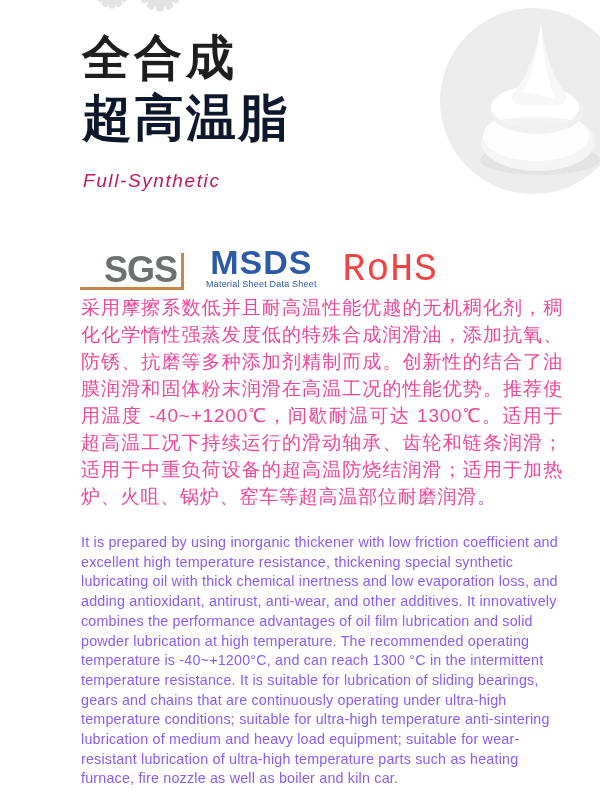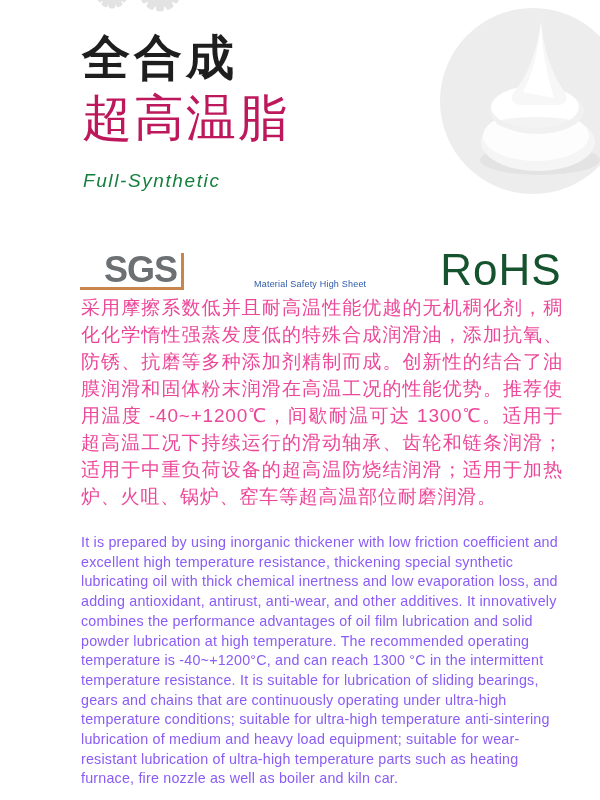--- a/index.html
+++ b/index.html
@@ -11,40 +11,40 @@
   
   .gears { position:absolute; left:68px; top:0; width:110px; height:34px; }
 
   
   .hero { position:absolute; left:420px; top:8px; width:186px; height:186px; }
 
   
   .title-block { position:absolute; left:62px; top:28px; margin:0; }
   .title-cn-1 { display:block; font-size:48px; line-height:60px; font-weight:600;
                 color:#1e1e1e; letter-spacing:4px; }
-  .title-cn-2 { display:block; font-size:50px; line-height:60px; font-weight:400;
-                color:#be185d; letter-spacing:2px; }
+  .title-cn-2 { display:block; font-size:50px; line-height:60px; font-weight:700;
+                color:#0f172a; letter-spacing:2px; }
 
   .subtitle { position:absolute; left:63px; top:165px; font-size:19px; line-height:31px;
-              font-style:italic; color:#15803d; letter-spacing:1.6px; }
+              font-style:italic; color:#be185d; letter-spacing:1.6px; }
 
   
   .certs { position:absolute; left:60px; top:240px; height:50px;
-           display:flex; align-items:flex-end;gap:48px; }
+           display:flex; align-items:flex-end; }
   .cert-sgs { border-bottom:3px solid #c8854d; border-right:3px solid #c8854d;
               padding:0 4px 0 24px; }
   .sgs-text { font-size:36px; font-weight:700; color:#6c7073; line-height:34px;
               letter-spacing:-1px; display:block; }
   .cert-msds { margin-left:22px; text-align:center; padding-bottom:1px; }
   .msds-main { font-size:34px; font-weight:800; color:#2d5aa5; line-height:30px;
                letter-spacing:1px; }
   .msds-sub  { font-size:9px; color:#2d5aa5; letter-spacing:0.2px; margin-top:2px;
                white-space:nowrap; }
-  .cert-rohs { margin-left:26px; font-family:Liberation Sans, sans-serif; font-size:44px;
-               color:#14532d; line-height:36px; padding-bottom:2px; letter-spacing:1px; }
+  .cert-rohs { margin-left:26px; font-family:Liberation Mono, monospace; font-size:38px;
+               color:#ef4444; line-height:36px; padding-bottom:2px; letter-spacing:1px; }
 
   
   .desc-cn { position:absolute; left:61px; top:294px; width:482px; margin:0;
              font-size:19px; line-height:27px; color:#ec4899; text-align:justify;
              letter-spacing:0.8px; }
   .desc-en { position:absolute; left:61px; top:533px; width:492px; margin:0;
              font-size:14.3px; line-height:19.7px; color:#8b5cf6; letter-spacing:0.2px; }
 </style>
 </head>
 <body>
@@ -114,21 +114,22 @@
 
   <div class="subtitle">
     <div>Full-Synthetic</div>
   </div>
 
   <div class="certs">
     <div class="cert-sgs">
       <span class="sgs-text">SGS</span>
     </div>
     <div class="cert-msds">
-      <div class="msds-sub">Material Safety High Sheet</div>
+      <div class="msds-main">MSDS</div>
+      <div class="msds-sub">Material Sheet Data Sheet</div>
     </div>
     <div class="cert-rohs">
       <span>RoHS</span>
     </div>
   </div>
 
   <p class="desc-cn">采用摩擦系数低并且耐高温性能优越的无机稠化剂，稠化化学惰性强蒸发度低的特殊合成润滑油，添加抗氧、防锈、抗磨等多种添加剂精制而成。创新性的结合了油膜润滑和固体粉末润滑在高温工况的性能优势。推荐使用温度 -40~+1200℃，间歇耐温可达 1300℃。适用于超高温工况下持续运行的滑动轴承、齿轮和链条润滑；适用于中重负荷设备的超高温防烧结润滑；适用于加热炉、火咀、锅炉、窑车等超高温部位耐磨润滑。</p>
 
   <p class="desc-en">It is prepared by using inorganic thickener with low friction coefficient and excellent high temperature resistance, thickening special synthetic lubricating oil with thick chemical inertness and low evaporation loss, and adding antioxidant, antirust, anti-wear, and other additives. It innovatively combines the performance advantages of oil film lubrication and solid powder lubrication at high temperature. The recommended operating temperature is -40~+1200°C, and can reach 1300 °C in the intermittent temperature resistance. It is suitable for lubrication of sliding bearings, gears and chains that are continuously operating under ultra-high temperature conditions; suitable for ultra-high temperature anti-sintering lubrication of medium and heavy load equipment; suitable for wear-resistant lubrication of ultra-high temperature parts such as heating furnace, fire nozzle as well as boiler and kiln car.</p>
 

